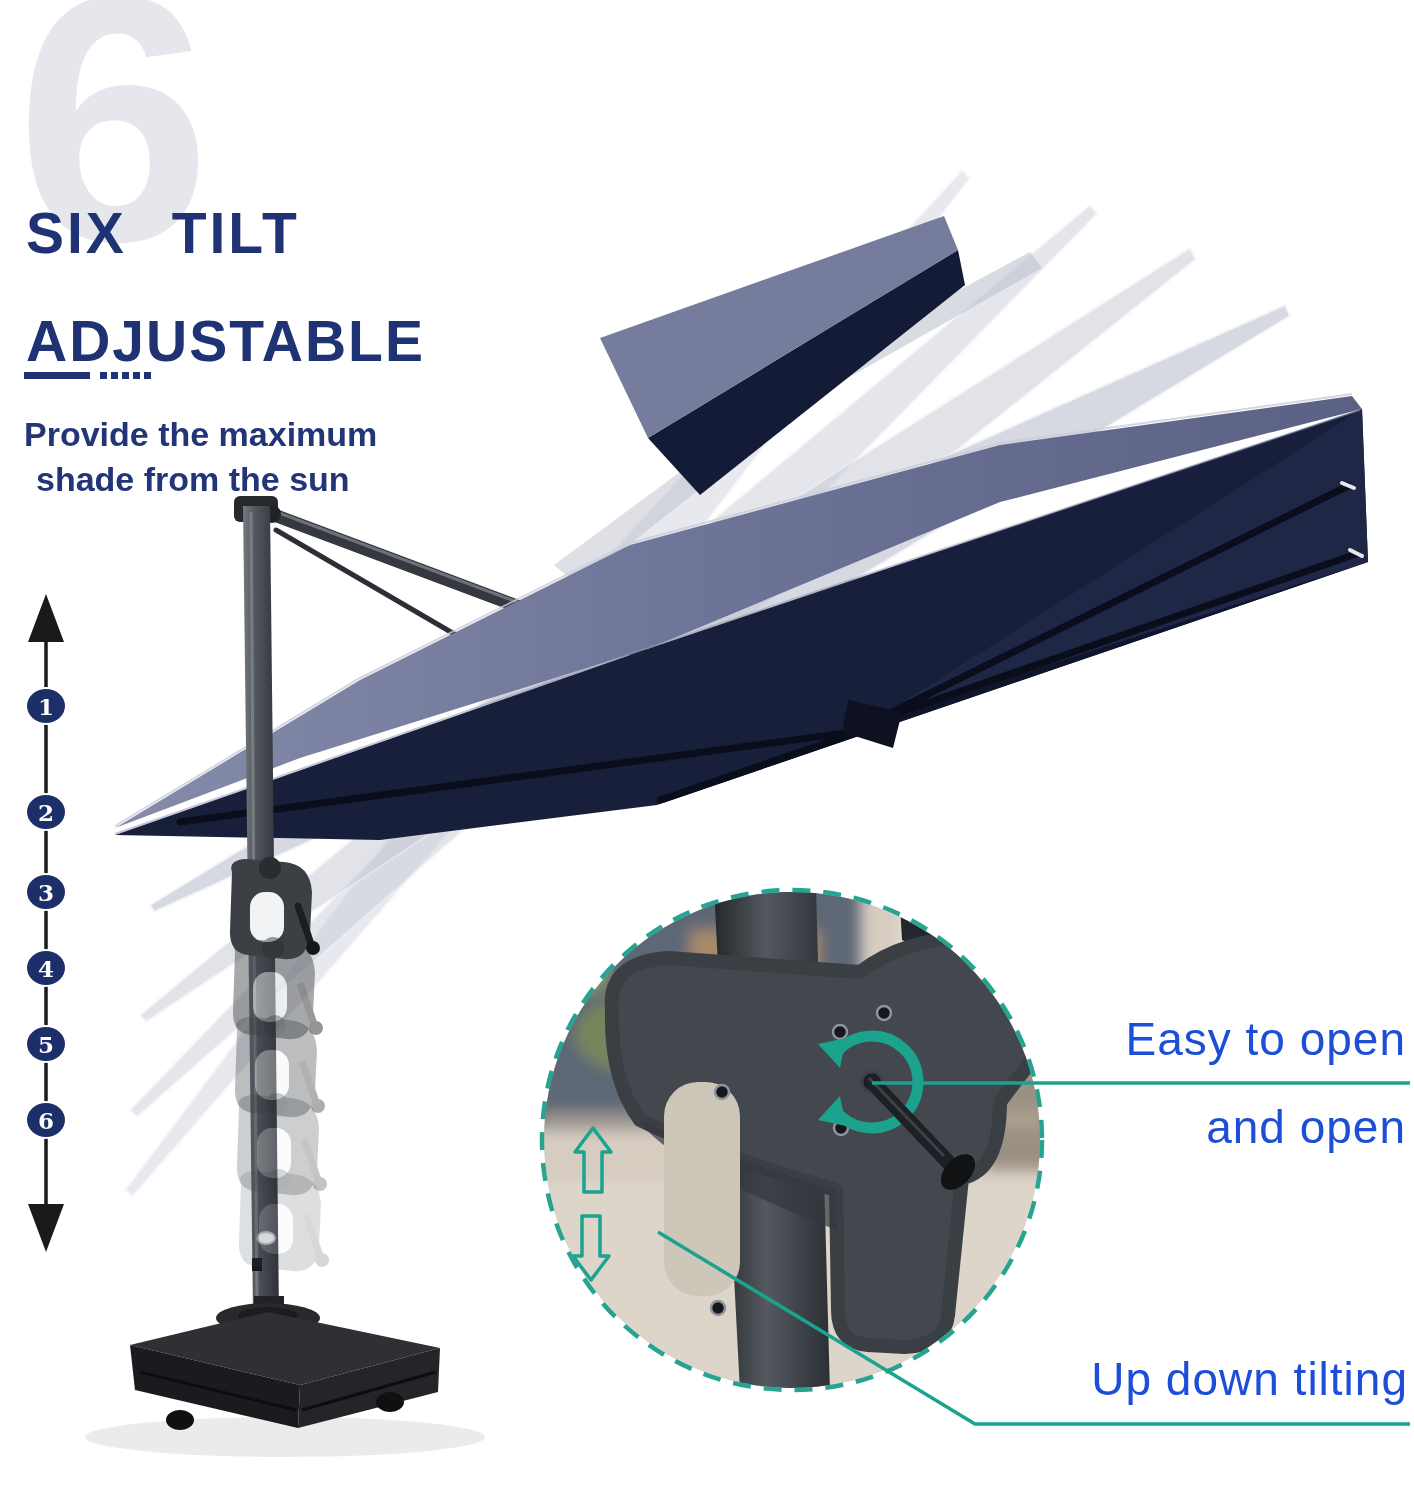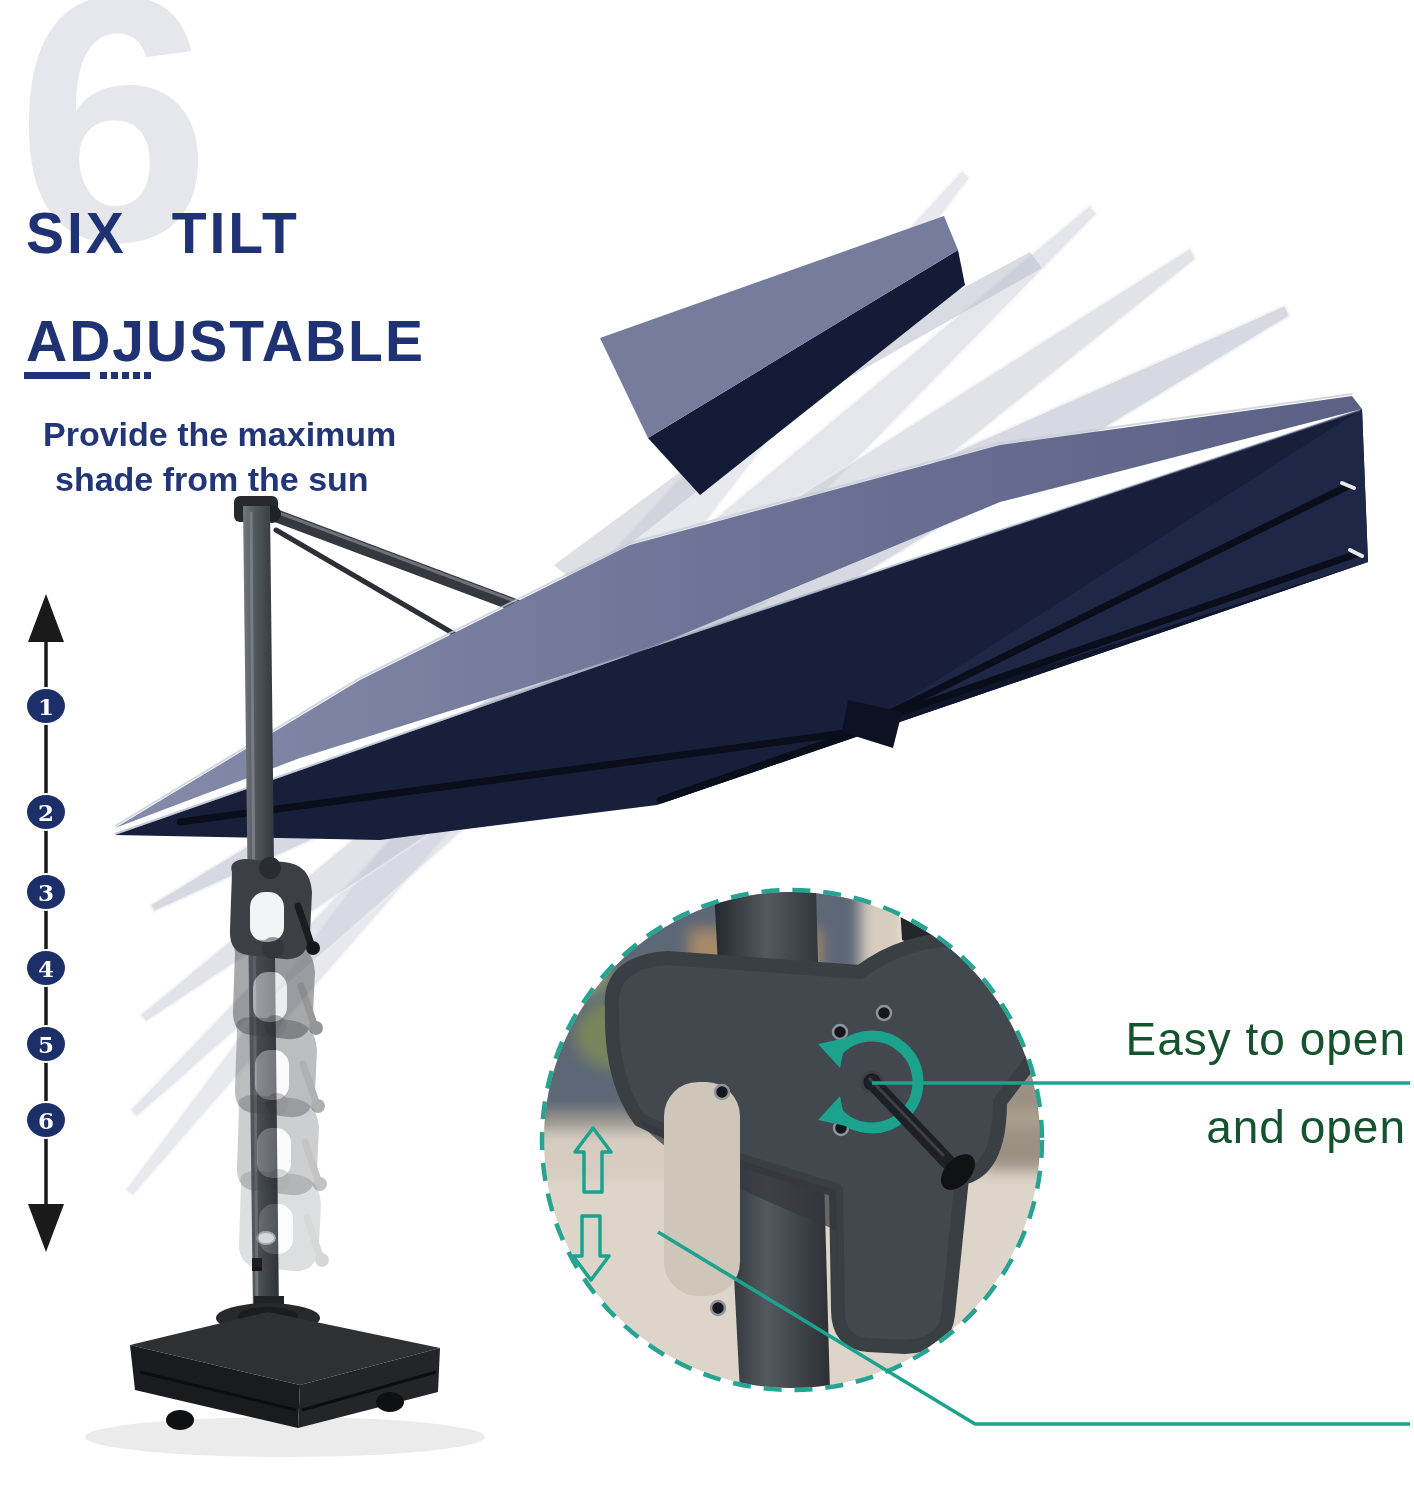--- a/index.html
+++ b/index.html
@@ -8,29 +8,29 @@
   .stage svg{position:absolute;left:0;top:0;}
   .big-number{position:absolute;left:16px;top:-56px;font-size:350px;font-weight:800;
               color:#e5e7ec;line-height:1;letter-spacing:0;}
   .title{position:absolute;left:26px;color:#1f3273;font-weight:800;font-size:57px;
          line-height:1;letter-spacing:3px;white-space:nowrap;text-align:right;}
   .title.l1{top:205px;word-spacing:26px;}
   .title.l2{top:293px;letter-spacing:2px;margin-top:20px;}
   .title-underline{position:absolute;left:24px;top:372px;width:66px;height:7px;background:#1f3273;}
   .title-dots{position:absolute;left:100px;top:372px;display:flex;gap:4px;}
   .title-dots span{width:7px;height:7px;background:#1f3273;display:block;}
-  .subtitle{position:absolute;left:43px;color:#223577;font-weight:700;font-size:34px;
+  .subtitle{position:absolute;left:24px;color:#223577;font-weight:700;font-size:34px;
             line-height:1.32;white-space:nowrap;}
   .subtitle.s1{top:412px;}
   .subtitle.s2{top:457px;margin-left:12px;}
   .num-badge{position:absolute;left:25px;width:42px;height:38px;border-radius:50%;
              background:#1d2f69;border:2px solid #ffffff;box-sizing:border-box;
              display:flex;align-items:center;justify-content:center;
              color:#ffffff;font-family:"DejaVu Serif",serif;font-weight:700;font-size:23px;}
-  .caption{position:absolute;color:#14532d;font-size:46px;line-height:1;letter-spacing:1px;
+  .caption{position:absolute;color:#1d4ed8;font-size:46px;line-height:1;letter-spacing:1px;
            white-space:nowrap;}
   .caption.c1{top:1016px;right:8px;}
   .caption.c2{top:1104px;right:8px;}
   .caption.c3{top:1356px;right:6px;}
 </style>
 </head>
 <body>
 
 <div class="stage">
 
@@ -213,13 +213,14 @@
 
   <div class="num-badge" style="top:687px">1</div>
   <div class="num-badge" style="top:793px">2</div>
   <div class="num-badge" style="top:873px">3</div>
   <div class="num-badge" style="top:949px">4</div>
   <div class="num-badge" style="top:1025px">5</div>
   <div class="num-badge" style="top:1101px">6</div>
 
   <div class="caption c1">Easy to open</div>
   <div class="caption c2">and open</div>
+  <div class="caption c3">Up down tilting</div>
 </div>
 
 </body></html>

